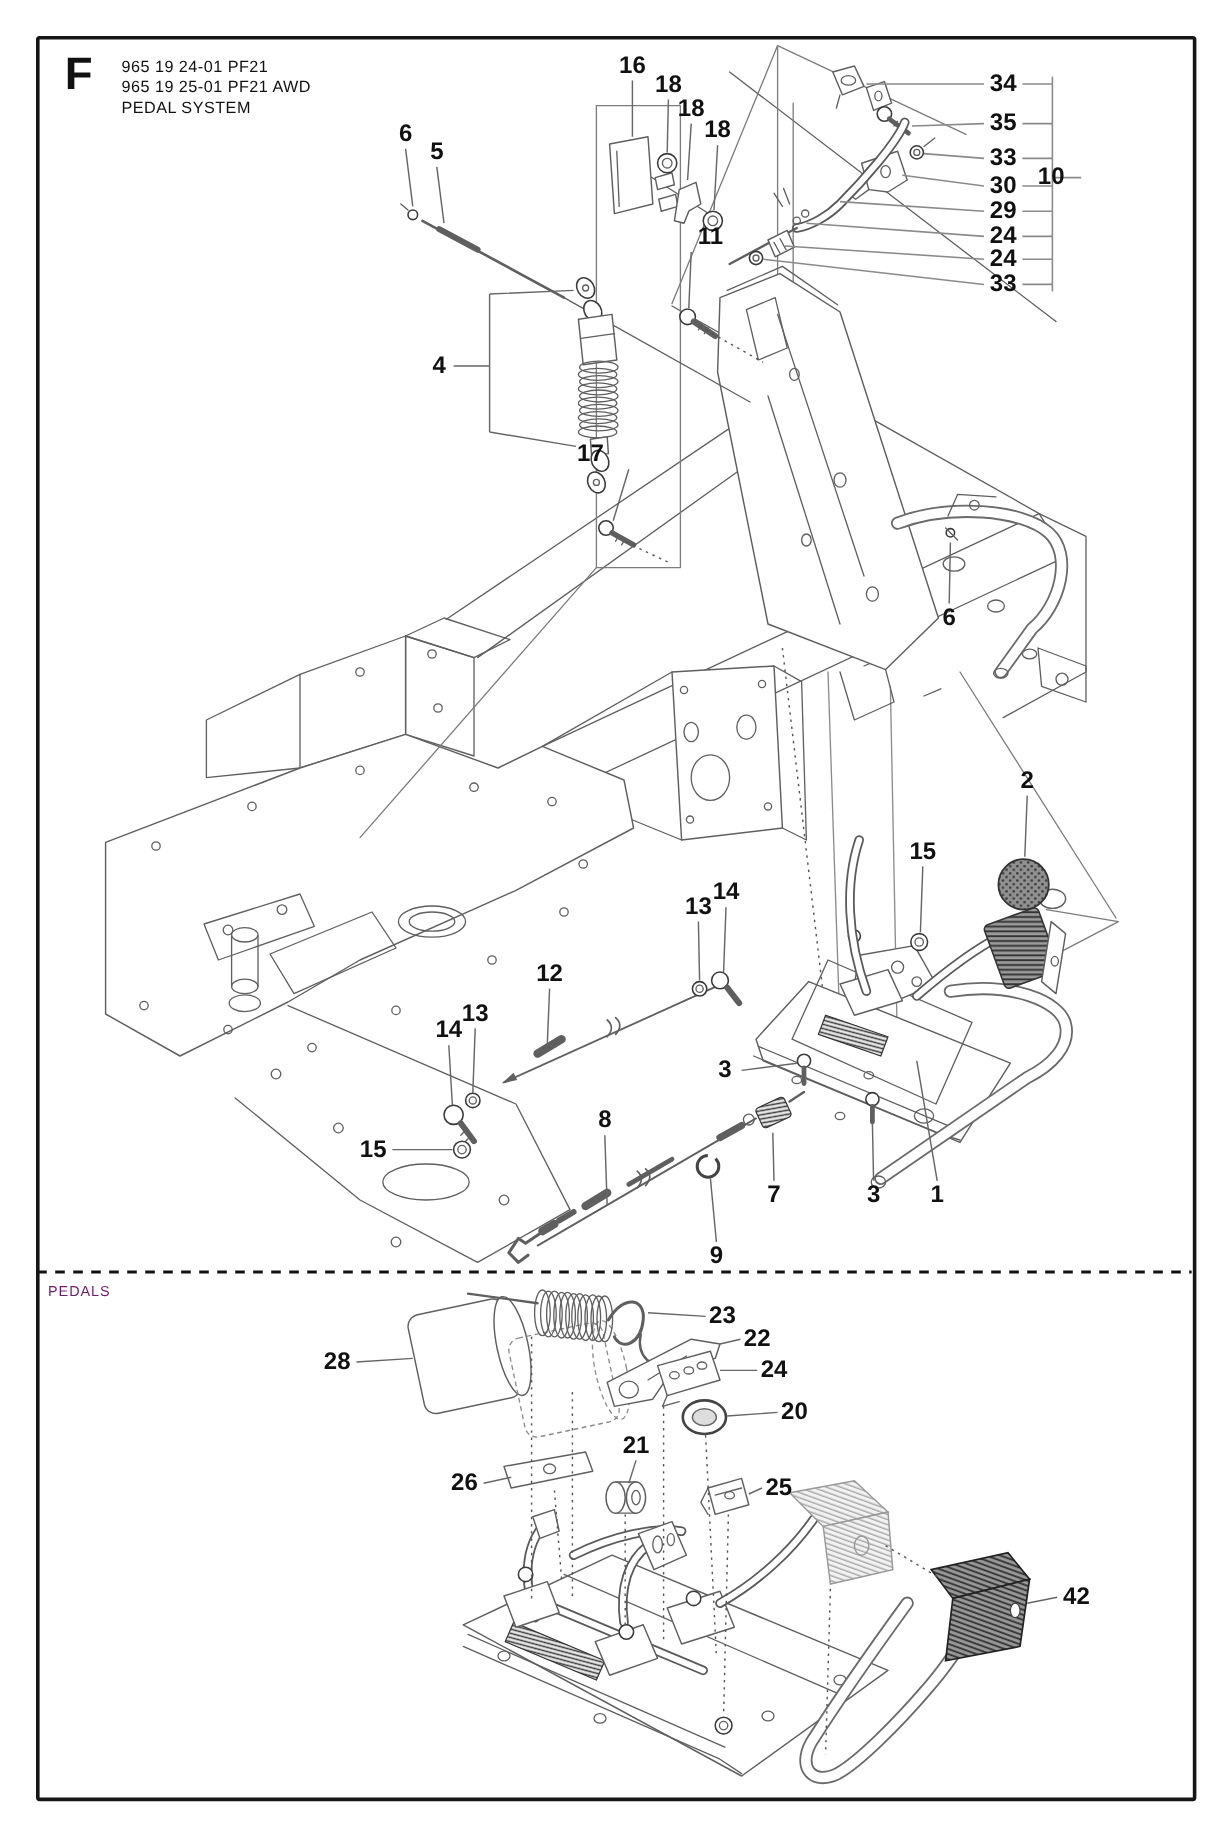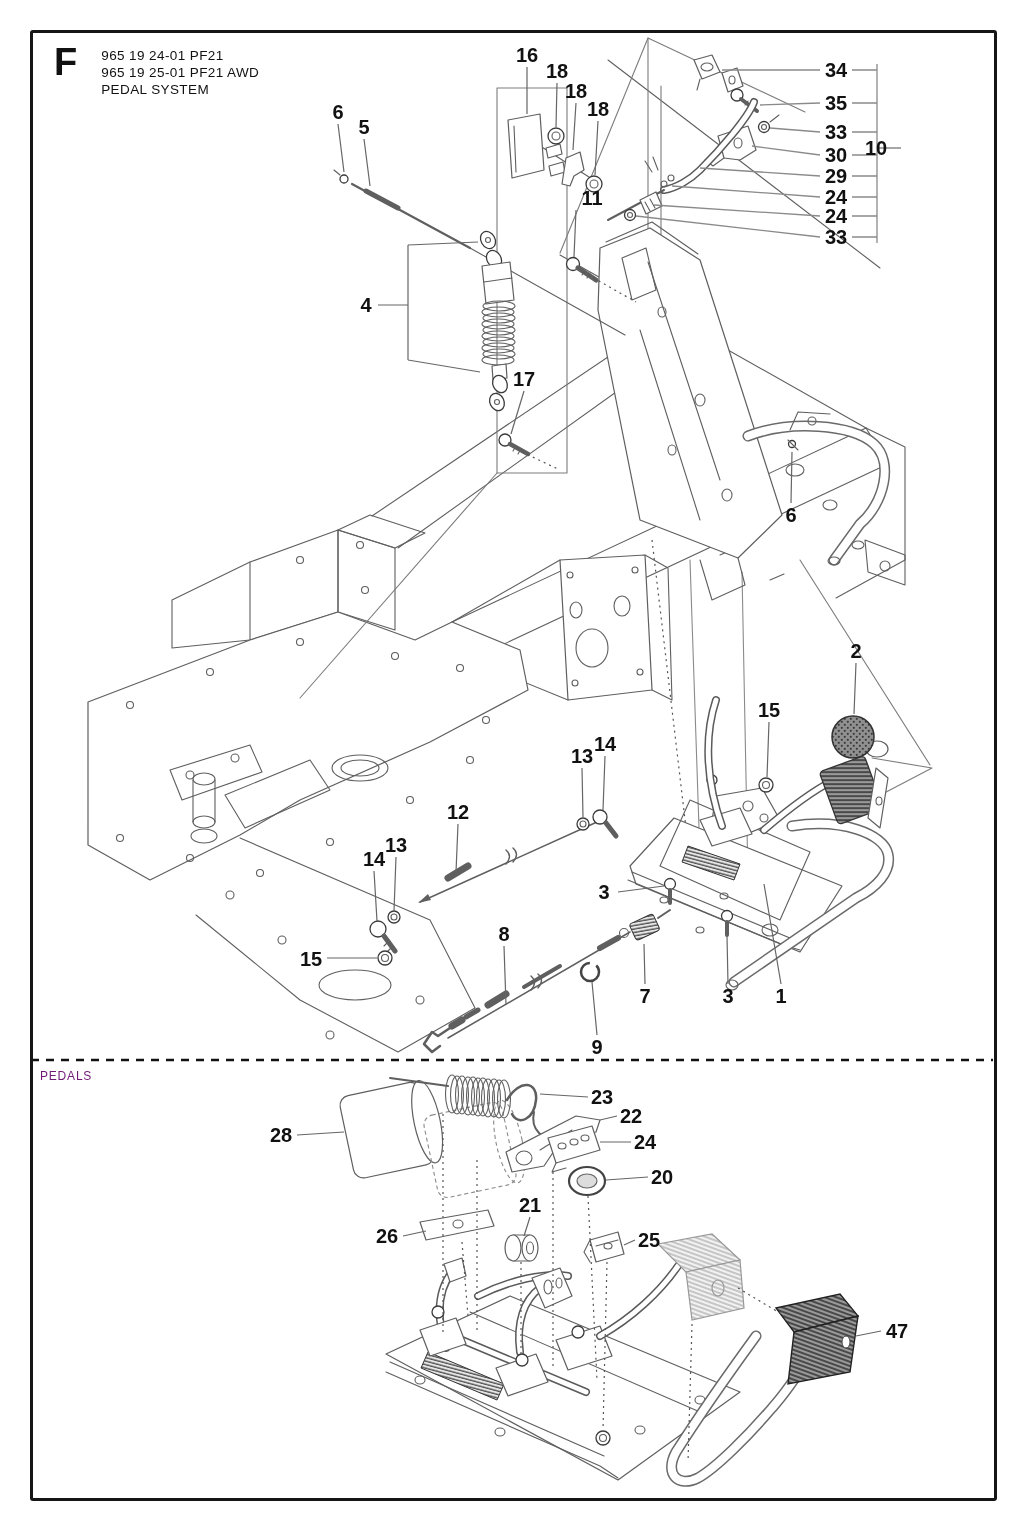--- a/index.html
+++ b/index.html
@@ -484,21 +484,21 @@
 
   <div id="callout-layer">
       <div class="callout" style="left: 338px; top: 112px;">6</div>
       <div class="callout" style="left: 364px; top: 127px;">5</div>
       <div class="callout" style="left: 527px; top: 55px;">16</div>
       <div class="callout" style="left: 557px; top: 71px;">18</div>
       <div class="callout" style="left: 576px; top: 91px;">18</div>
       <div class="callout" style="left: 598px; top: 109px;">18</div>
       <div class="callout" style="left: 576px; top: 198px; margin-left: 16px;">11</div>
       <div class="callout" style="left: 366px; top: 305px;">4</div>
-      <div class="callout" style="left: 524px; top: 379px;">17</div>
+      <div class="callout" style="left: 492px; top: 379px;">17</div>
       <div class="callout" style="left: 836px; top: 70px;">34</div>
       <div class="callout" style="left: 836px; top: 103px;">35</div>
       <div class="callout" style="left: 836px; top: 132px;">33</div>
       <div class="callout" style="left: 836px; top: 155px;">30</div>
       <div class="callout" style="left: 836px; top: 176px;">29</div>
       <div class="callout" style="left: 836px; top: 197px;">24</div>
       <div class="callout" style="left: 836px; top: 216px;">24</div>
       <div class="callout" style="left: 836px; top: 237px;">33</div>
       <div class="callout" style="left: 876px; top: 148px;">10</div>
       <div class="callout" style="left: 791px; top: 515px;">6</div>
@@ -517,15 +517,15 @@
       <div class="callout" style="left: 781px; top: 996px;">1</div>
       <div class="callout" style="left: 597px; top: 1047px;">9</div>
       <div class="callout" style="left: 281px; top: 1135px;">28</div>
       <div class="callout" style="left: 602px; top: 1097px;">23</div>
       <div class="callout" style="left: 631px; top: 1116px;">22</div>
       <div class="callout" style="left: 645px; top: 1142px;">24</div>
       <div class="callout" style="left: 662px; top: 1177px;">20</div>
       <div class="callout" style="left: 530px; top: 1205px;">21</div>
       <div class="callout" style="left: 387px; top: 1236px;">26</div>
       <div class="callout" style="left: 649px; top: 1240px;">25</div>
-      <div class="callout" style="left: 897px; top: 1331px;">47</div>
+      <div class="callout" style="left: 897px; top: 1331px;">42</div>
     </div>
 </div>
 
 </body></html>

